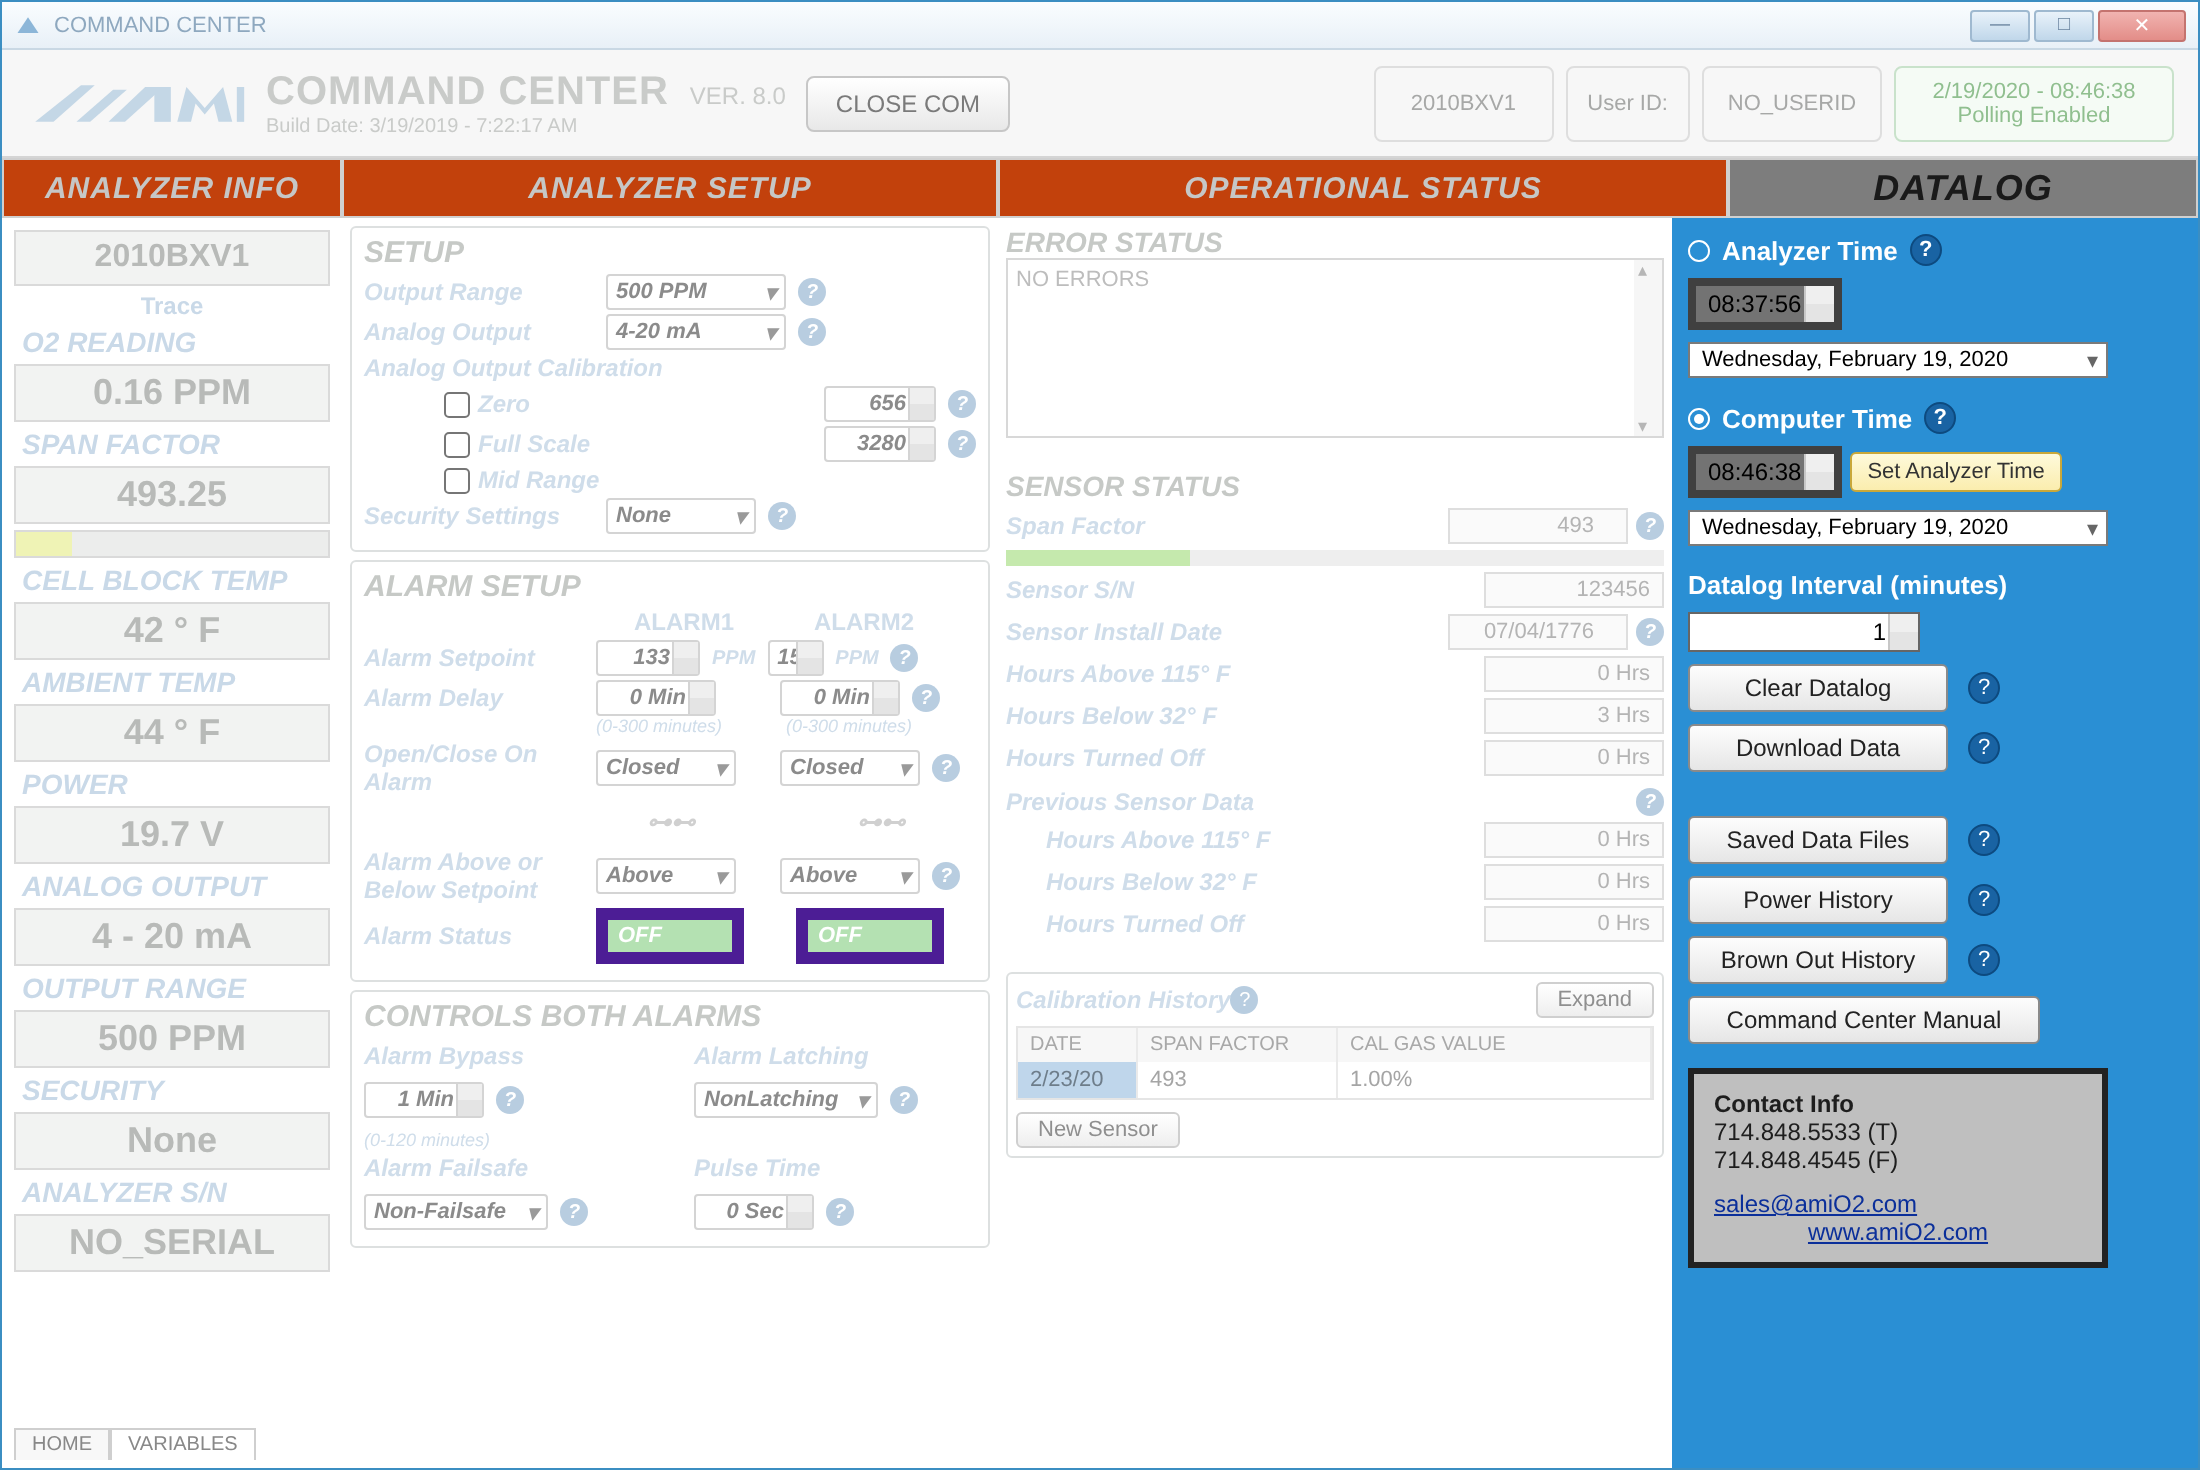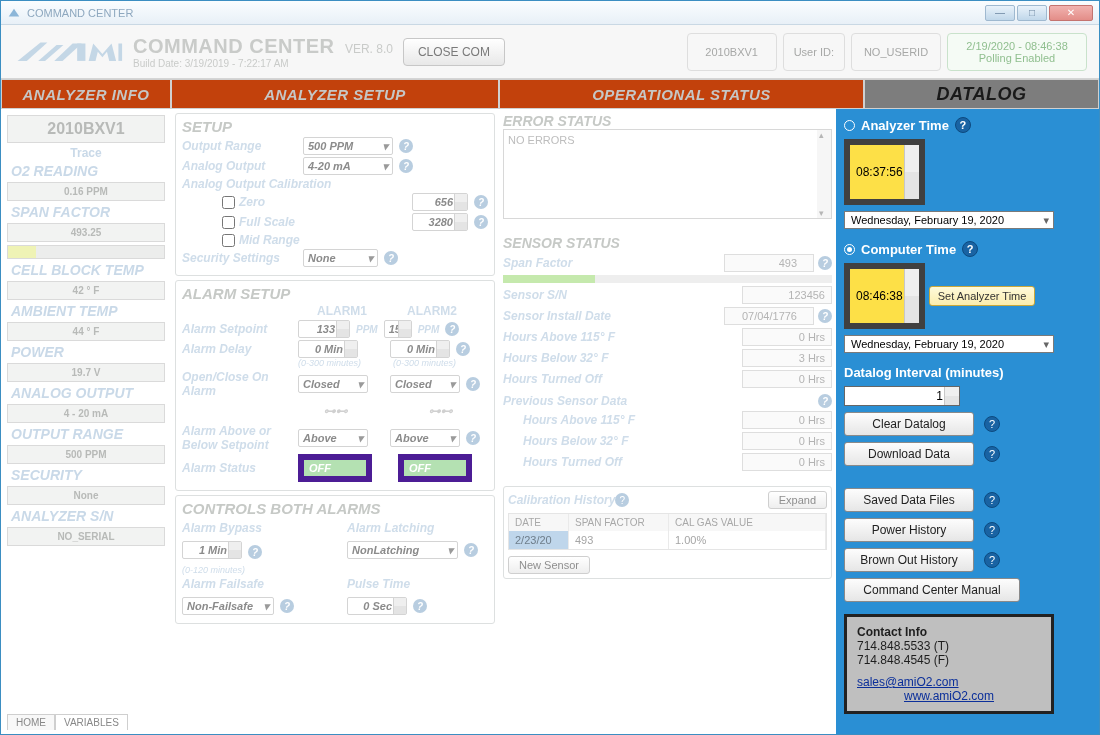--- a/index.html
+++ b/index.html
@@ -25,21 +25,21 @@
   
   .col-headers { display:flex; height:30px; }
   .colh { display:flex; align-items:center; justify-content:center; font-weight:bold; font-style:italic; letter-spacing:0.5px; border:1px solid #d0d0d0; }
   .colh-dim { background:#c2410c; color:#c6c7c6; font-size: 15px;}
   .colh-active { background:#7d7d7d; color:#1a1a1a; font-size: 18px; font-style:italic;}
   .colh1 { width:170px;} .colh2 { width:328px;} .colh3 { width:365px;} .colh4 { flex:1;}
   
   .main { flex:1; display:flex; position:relative; }
   .col1 { width:170px; padding:6px; display:flex; flex-direction:column; gap:3px;}
   .stat-lbl { font-size:14px; font-weight:bold; font-style:italic; color:#c9d9e8; padding-left:4px;}
-  .stat-val { border:1px solid #dadada; background:#f2f3f2; color:#b8bab8; text-align:center; padding:3px 16px; font-size:10px; font-weight:bold;}
+  .stat-val { border:1px solid #dadada; background:#f2f3f2; color:#b8bab8; text-align:center; padding:3px 16px; font-size:18px; font-weight:bold;}
   .stat-val.big { font-size:16px; padding:4px 0;}
   .sub-lbl { font-size:12px; color:#c9d9e8; font-weight:bold; text-align:center; }
   .span-bar { height:14px; background:#ecedec; border:1px solid #dadada; position:relative;}
   .span-bar .fill { position:absolute; left:0; top:0; bottom:0; width:18%; background:#eff3b5;}
   
   .col2 { width:328px; padding:4px; display:flex; flex-direction:column; gap:4px; }
   .group { border:1px solid #dde0e0; border-radius:3px; padding:4px 6px 6px;}
   .group-t { font-size:15px; font-weight:bold; font-style:italic; color:#c6c9c6; margin-bottom:2px;}
   .g-row { display:flex; align-items:center; gap:6px; margin:2px 0; font-size:12px; color:#cfddea; font-weight:bold; font-style:italic;}
   .g-row .rlbl { width:115px;}
@@ -81,21 +81,21 @@
   .cal-th.d{width:60px;} .cal-th.s{width:100px;} .cal-th.c{flex:1;}
   .cal-tr { display:flex; font-size:11px; color:#a5a5a5;}
   .cal-td { padding:3px 6px; border-right:1px solid #eaeaea;}
   .cal-td.d{width:60px; background:#bfd6eb; color:#6e7d8a;} .cal-td.s{width:100px;} .cal-td.c{flex:1;}
   
   .col4 { flex:1; background:#2a8fd4; padding:8px; display:flex; flex-direction:column; gap:6px;}
   .c4-section { font-size:13px; font-weight:bold; color:#fff; display:flex; align-items:center; gap:6px;}
   .radio-dot { width:11px; height:11px; border-radius:50%; border:1px solid #fff; display:inline-block; position:relative; background:#2a8fd4;}
   .radio-dot.on::after{content:""; position:absolute; inset:2px; background:#fff; border-radius:50%;}
   .c4-input { display:flex; gap:4px; align-items:center;}
-  .time-box { background:#fde047; border:6px solid #404040; padding:20px 6px; font-size:12px; position:relative; padding-right:16px;}
+  .time-box { background:#737373; border:4px solid #404040; padding:2px 6px; font-size:12px; position:relative; padding-right:16px;}
   .time-box:after{content:""; position:absolute; right:0; top:0; bottom:0; width:14px; background:linear-gradient(to bottom,#efefef 50%,#e4e4e4 50%); border-left:1px solid #c7c7c7;}
   .date-dd { background:#fff; border:1px solid #7a7a7a; padding:2px 6px; font-size:11px; width:210px; position:relative; padding-right:16px;}
   .date-dd:after{content:"▾"; position:absolute; right:4px; top:2px; color:#666;}
   .set-btn { background:linear-gradient(to bottom,#fefadb,#fbedae); border:1px solid #c9a83a; border-radius:3px; padding:3px 8px; font-size:11px; color:#333; cursor:pointer;}
   .c4-lbl { font-size:13px; font-weight:bold; color:#fff;}
   .intv-box { background:#fff; border:1px solid #666; width:116px; padding:2px 4px; font-size:12px; text-align:right; position:relative; padding-right:16px;}
   .intv-box:after{content:""; position:absolute; right:0; top:0; bottom:0; width:14px; background:linear-gradient(to bottom,#efefef 50%,#e4e4e4 50%); border-left:1px solid #c7c7c7;}
   .c4-btn { background:linear-gradient(to bottom,#fdfdfd,#e6e6e6); border:1px solid #8a8a8a; border-radius:3px; padding:4px 0; font-size:12px; color:#222; width:130px; cursor:pointer; text-align:center;}
   .c4-btn.wide { width:176px;}
   .btn-row { display:flex; align-items:center; gap:10px;}
@@ -300,39 +300,39 @@
           <span class="off-btn">OFF</span>
         </div>
       </div>
 
       <div class="group">
         <div class="group-t">CONTROLS BOTH ALARMS</div>
         <div style="display:flex; gap:24px;">
           <div style="flex:1;">
             <div class="g-row" style="flex-direction:column; align-items:flex-start;">
               <span>Alarm Bypass</span>
-              <div style="display:flex;gap:6px;align-items:flex-end;">
+              <div style="display:flex;gap:6px;align-items:center;">
                   <span class="spin" style="width:60px;">1 Min</span>
                   <span class="helpq">?</span>
                 </div>
               <span class="range-sub">(0-120 minutes)</span>
             </div>
             <div class="g-row" style="flex-direction:column; align-items:flex-start;">
               <span>Alarm Failsafe</span>
               <div style="display:flex;gap:6px;align-items:center;">
                   <span class="dd" style="width:92px;">Non-Failsafe</span>
                   <span class="helpq">?</span>
                 </div>
             </div>
           </div>
           <div style="flex:1;">
             <div class="g-row" style="flex-direction:column; align-items:flex-start;">
               <span>Alarm Latching</span>
               <div style="display:flex;gap:6px;align-items:center;">
-                  <span class="dd" style="width:111px;">NonLatching</span>
+                  <span class="dd" style="width:92px;">NonLatching</span>
                   <span class="helpq">?</span>
                 </div>
               <span class="range-sub">&nbsp;</span>
             </div>
             <div class="g-row" style="flex-direction:column; align-items:flex-start;">
               <span>Pulse Time</span>
               <div style="display:flex;gap:6px;align-items:center;">
                   <span class="spin" style="width:60px;">0 Sec</span>
                   <span class="helpq">?</span>
                 </div>

